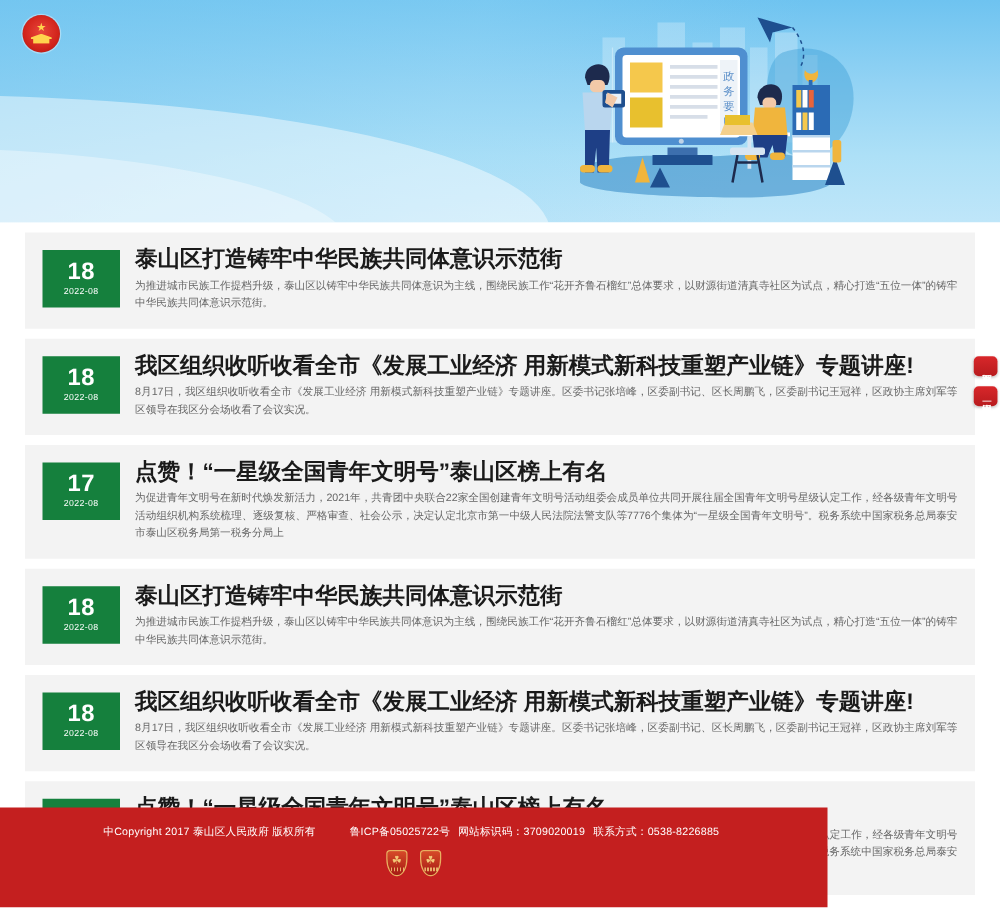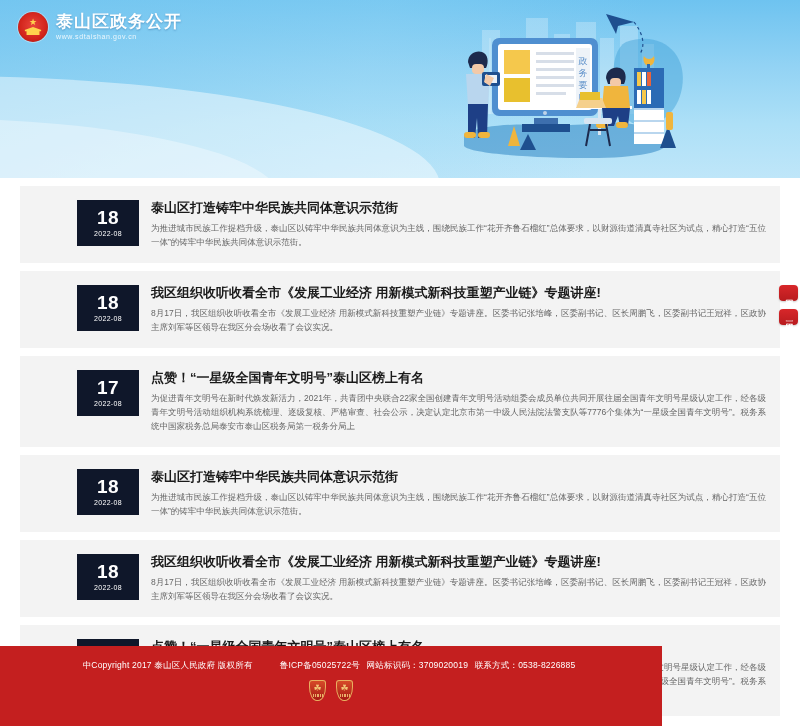--- a/index.html
+++ b/index.html
@@ -84,30 +84,30 @@
   .news-item {
     display: flex; align-items: flex-start;
     background: #f3f3f3;
     padding: 12px 14px 14px 14px;
     margin-bottom: 8px;
     min-height: 64px;
   }
   .date-badge {
     flex: 0 0 auto;
     width: 62px; height: 46px;
-    background: #0f172a;
+    background: #15803d;
     color: #fff;
     display: flex; flex-direction: column; align-items: center; justify-content: center;
-    margin-right: 12px; margin-top: 2px; margin-left: 43px;
+    margin-right: 12px; margin-top: 2px;
   }
   .date-day { font-size: 19px; font-weight: bold; line-height: 20px; letter-spacing: .5px; }
   .date-ym  { font-size: 7px; line-height: 9px; letter-spacing: .3px; margin-top: 1px; }
   .news-body { flex: 1 1 auto; min-width: 0; padding-top: 1px; }
   .news-title {
-    font-size: 13px; font-weight: bold; color: #1a1a1a;
+    font-size: 18px; font-weight: bold; color: #1a1a1a;
     line-height: 17px; margin-bottom: 5px;
   }
   .news-summary {
     font-size: 8.5px; color: #666666; line-height: 14px;
     text-align: justify;
   }
 
   
   .side-btns {
     position: absolute; right: 2px; top: 285px; z-index: 30;
@@ -163,24 +163,20 @@
 
   <div class="banner">
     <div class="sky-tint"></div>
     <div class="wave-light"></div>
     <div class="wave-light2"></div>
 
     <div class="logo-wrap">
       <div class="emblem">
         <div class="star">★</div>
         <div class="gate"></div>
-      </div>
-      <div class="logo-text">
-        <div class="logo-title">泰山区政务公开</div>
-        <div class="logo-url">www.sdtaishan.gov.cn</div>
       </div>
     </div>
 
 
     <div class="illo">
       <svg width="260" height="170" viewBox="0 0 260 170" xmlns="http://www.w3.org/2000/svg">
 
         <g opacity="0.25" fill="#ffffff">
           <rect x="52" y="22" width="18" height="84"></rect>
           <rect x="74" y="34" width="14" height="72"></rect>

